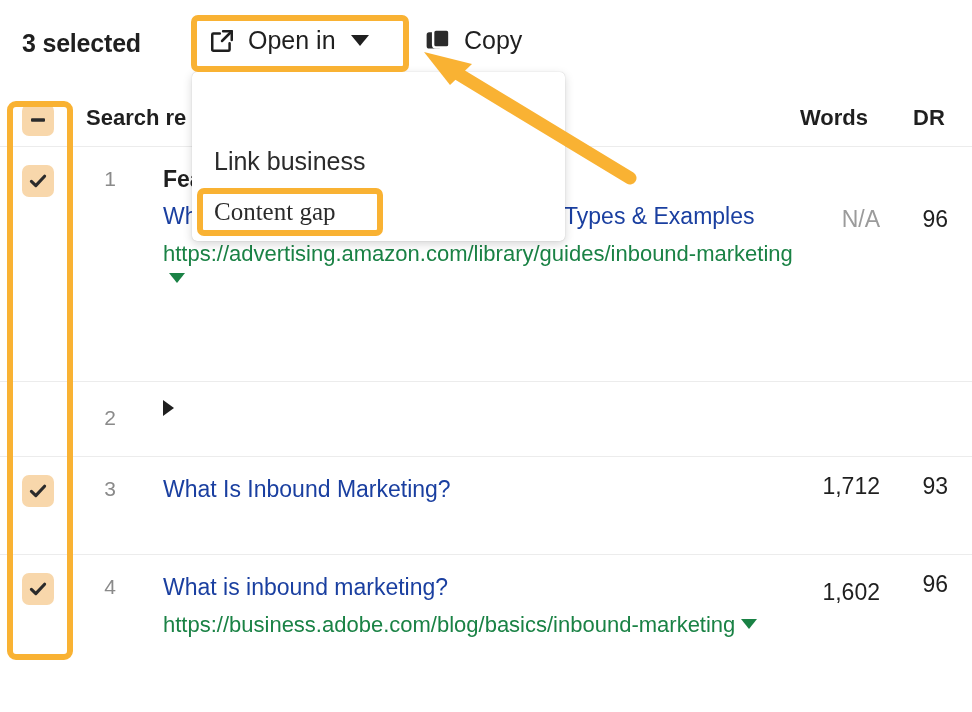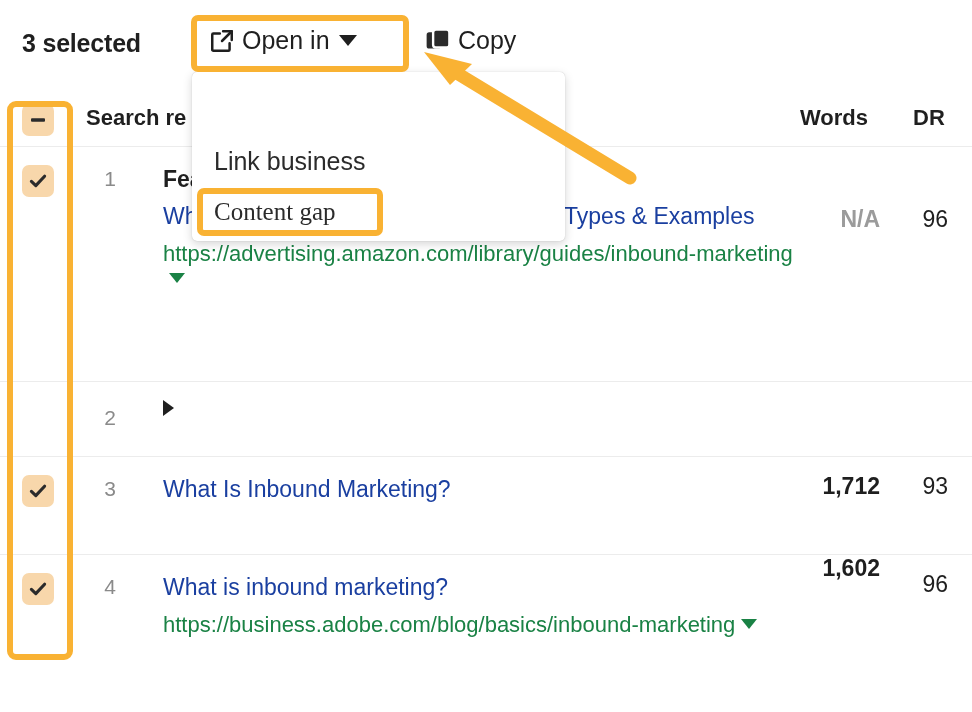--- a/index.html
+++ b/index.html
@@ -28,21 +28,21 @@
   #selected-count {
     margin-left: 22px;
     font-size: 25px;
     font-weight: bold;
     color: #1f1f1f;
     letter-spacing: -0.2px;
   }
   .toolbar-btn {
     display: flex;
     align-items: center;
-    gap: 7px;
+    gap: 13px;
     background: transparent;
     border: none;
     padding: 0;
     font-family: "Liberation Sans", sans-serif;
     font-size: 25px;
     color: #1f1f1f;
     cursor: pointer;
     white-space: nowrap;
   }
   #open-in-btn {
@@ -191,21 +191,20 @@
     margin-right: 14px;
     vertical-align: 2px;
     cursor: pointer;
   }
   .words-cell {
     position: absolute;
     right: 92px;
     font-size: 23px;
     text-align: center;
     color: #1f1f1f;
-    font-weight: bold;
   }
   .words-cell.na { color: #9b9b9b; }
   .dr-cell {
     position: absolute;
     right: 24px;
     font-size: 23px;
     text-align: right;
     color: #1f1f1f;
   }
 
@@ -335,21 +334,21 @@
         </svg>
       </div>
     </div>
     <span class="num-cell" style="top:20px">4</span>
     <div class="title-cell" style="top:14px">
       <div class="serp-title">What is inbound marketing?</div>
       <div>
         <span class="serp-url">https://business.adobe.com/blog/basics/inbound-marketing</span><span class="url-caret"></span>
       </div>
     </div>
-    <span class="words-cell" style="top:0">1,602</span>
+    <span class="words-cell" style="top:24px">1,602</span>
     <span class="dr-cell" style="top:16px">96</span>
   </div>
 
 </div>
 
 <div id="open-in-menu">
   <div class="menu-item" id="menu-item-link">Link business</div>
   <div class="menu-item" id="menu-item-contentgap">Content gap</div>
 </div>
 

